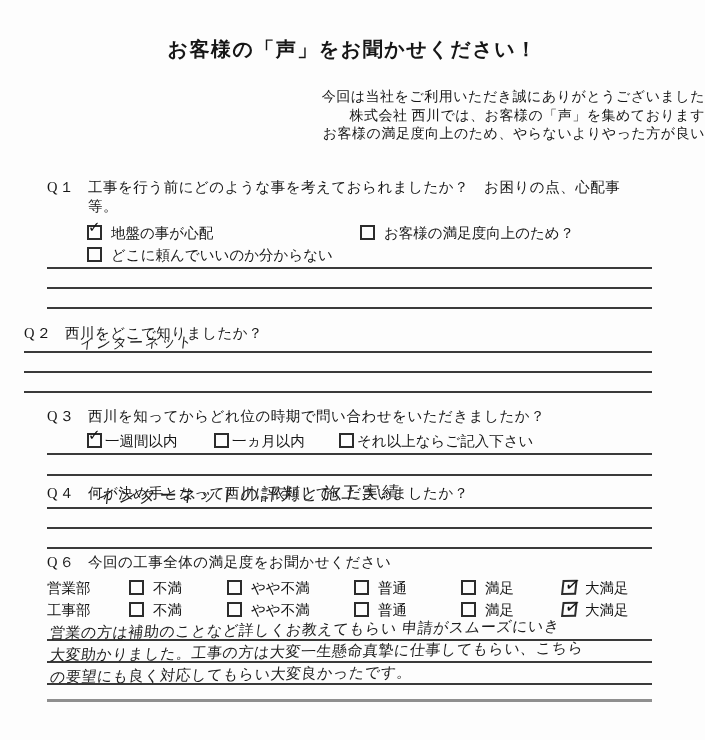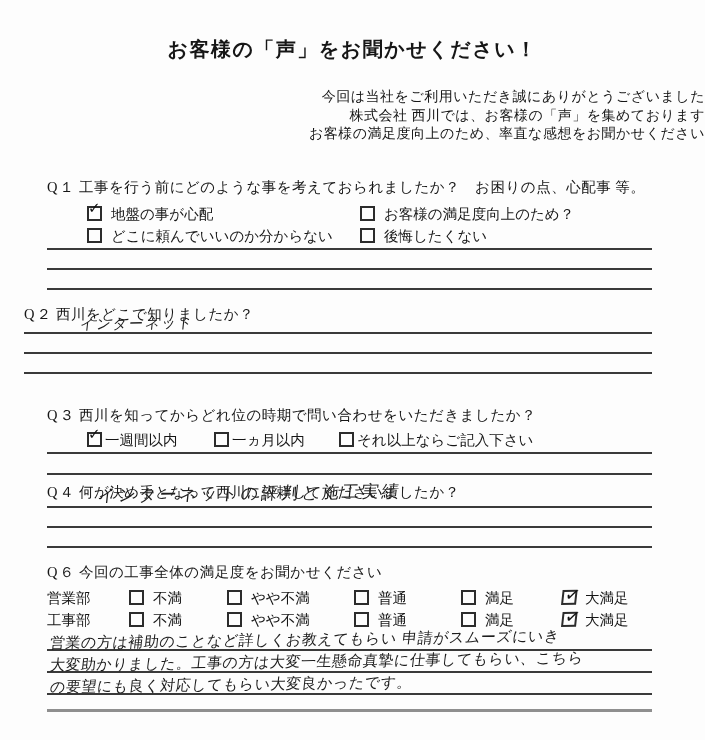--- a/index.html
+++ b/index.html
@@ -5,21 +5,21 @@
   html,body{margin:0;padding:0;background:#e9e9e9;}
   .sheet{
     width:705px;height:740px;margin:0 auto;background:#fdfdfd;
     position:relative;overflow:hidden;
     font-family:"Liberation Serif","DejaVu Serif",serif;color:#161616;
     -webkit-font-smoothing:antialiased;
   }
   .title{padding-top:36px;text-align:center;font-size:20px;font-weight:bold;letter-spacing:1.5px;}
   .intro{margin-top:25px;text-align:right;font-size:14px;line-height:18.5px;letter-spacing:0.5px;}
   .section{margin-left:47px;margin-right:53px;}
-  .q-head{display:flex;font-size:14.5px;line-height:19px;letter-spacing:0.5px;}
+  .q-head{display:flex;font-size:14.5px;line-height:19px;letter-spacing:0.5px;gap:9px;}
   .q-label{width:32px;flex:none;letter-spacing:2px;}
   .q-text{flex:1;}
   
   .cb{display:inline-block;width:11px;height:11px;border:2px solid #2c2c2c;position:relative;margin-right:9px;vertical-align:-2px;box-sizing:content-box;background:#fdfdfd;}
   .cb .mark{display:none;position:absolute;left:-1px;top:-7px;font-size:15px;line-height:15px;font-family:"DejaVu Sans",sans-serif;color:#101010;font-weight:bold;}
   .cb.checked .mark{display:block;}
   .cb.hand .mark{font-size:18px;top:-5px;left:1px;transform:rotate(9deg);font-weight:normal;}
   
   .q1-grid{margin-left:40px;margin-top:8px;display:grid;grid-template-columns:273px 1fr;row-gap:4px;font-size:14.5px;line-height:18px;}
   
@@ -51,60 +51,57 @@
 </head>
 <body>
 
 <div class="sheet">
 
   <div class="title">お客様の「声」をお聞かせください！</div>
 
   <div class="intro">
     <div>今回は当社をご利用いただき誠にありがとうございました</div>
     <div>株式会社 西川では、お客様の「声」を集めております</div>
-    <div>お客様の満足度向上のため、率直な感想をお聞かせください</div>
+    <div>お客様の満足度向上のため、やらないよりやった方が良い</div>
   </div>
 
   <div class="section" style="margin-top:34px;">
     <div class="q-head">
       <span class="q-label">Q１</span>
       <span class="q-text">工事を行う前にどのような事を考えておられましたか？　お困りの点、心配事 等。</span>
     </div>
     <div class="q1-grid">
       <div>
         <span class="cb checked"><span class="mark">✓</span></span><span>地盤の事が心配</span>
       </div>
       <div>
         <span class="cb"></span><span>お客様の満足度向上のため？</span>
       </div>
       <div>
         <span class="cb"></span><span>どこに頼んでいいのか分からない</span>
-      </div>
-      <div>
-        <span class="cb"></span><span>後悔したくない</span>
       </div>
     </div>
     <div class="rule" style="margin-top:3px;"></div>
     <div class="rule" style="margin-top:18px;"></div>
     <div class="rule" style="margin-top:18px;"></div>
   </div>
 
   <div class="section" style="margin-top:15px;margin-left:24px;">
     <div class="q-head">
       <span class="q-label">Q２</span>
       <span class="q-text">西川をどこで知りましたか？</span>
     </div>
     <div class="answer-line q2-ans">
       <span class="hand">インターネット</span>
     </div>
     <div class="rule" style="margin-top:18px;"></div>
     <div class="rule" style="margin-top:18px;"></div>
   </div>
 
-  <div class="section" style="margin-top:32px;">
+  <div class="section" style="margin-top:14px;">
     <div class="q-head">
       <span class="q-label">Q３</span>
       <span class="q-text">西川を知ってからどれ位の時期で問い合わせをいただきましたか？</span>
     </div>
     <div class="q3-row">
       <span class="opt1">
         <span class="cb checked"><span class="mark">✓</span></span><span>一週間以内</span>
       </span>
       <span class="opt3">
         <span class="cb"></span><span>一ヵ月以内</span>
@@ -122,21 +119,21 @@
       <span class="q-label">Q４</span>
       <span class="q-text">何が決め手となって西川に依頼してくださいましたか？</span>
     </div>
     <div class="answer-line q4-ans">
       <span class="hand">インターネットの評判と施工実績</span>
     </div>
     <div class="rule" style="margin-top:18px;"></div>
     <div class="rule" style="margin-top:18px;"></div>
   </div>
 
-  <div class="section" style="margin-top:15px;">
+  <div class="section" style="margin-top:4px;">
     <div class="q-head">
       <span class="q-label">Q６</span>
       <span class="q-text">今回の工事全体の満足度をお聞かせください</span>
     </div>
     <div class="q6-grid">
 
       <div class="cell">営業部</div>
       <div class="cell">
         <span class="cb"></span><span>不満</span>
       </div>

